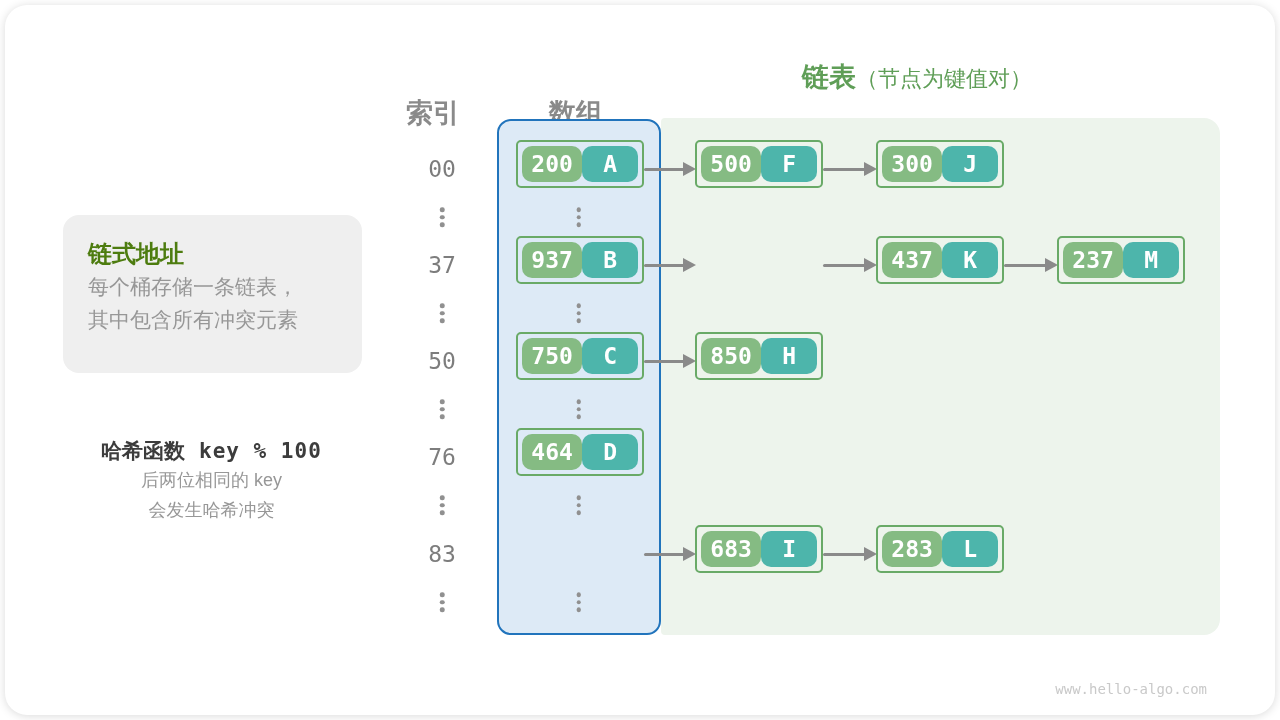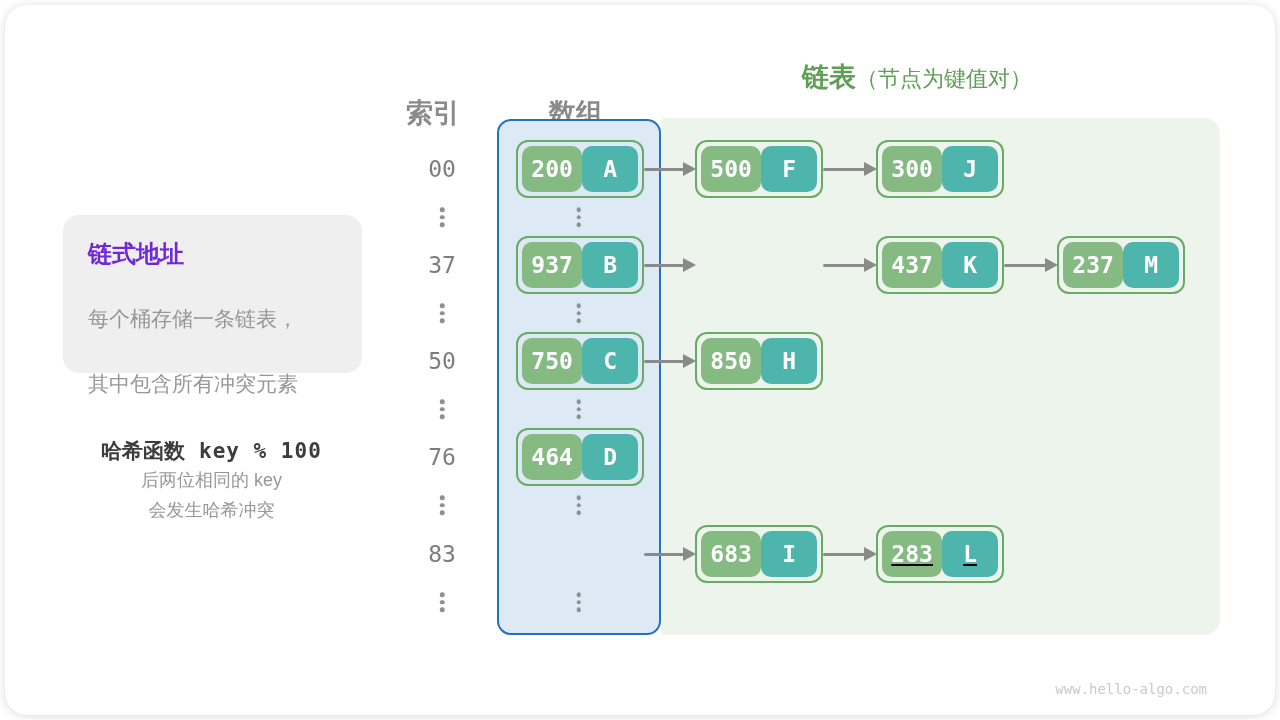--- a/index.html
+++ b/index.html
@@ -17,37 +17,37 @@
 
   
   .list-bg{position:absolute;left:656px;top:113px;width:559px;height:517px;
            background:var(--list-fill);border-radius:4px 16px 16px 4px;z-index:1;}
   .array-bg{position:absolute;left:492px;top:114px;width:164px;height:516px;box-sizing:border-box;
             background:var(--array-fill);border:2.5px solid var(--array-border);border-radius:14px;z-index:2;}
 
   
   .info-box{position:absolute;left:58px;top:210px;width:299px;height:158px;box-sizing:border-box;
             background:#efefef;border-radius:16px;padding:23px 0 0 25px;z-index:3;}
-  .info-title{font-size:24px;font-weight:bold;color:#6d28d9;}
-  .info-line{font-size:21px;color:#979797;line-height:33px;margin-top:32px;}
+  .info-title{font-size:24px;font-weight:bold;color:#4d7c0f;}
+  .info-line{font-size:21px;color:#979797;line-height:33px;}
   .info-line:first-of-type{margin-top:13px;}
   .hash-note{position:absolute;left:96px;top:432px;z-index:3;white-space:nowrap;text-align:center;}
   .hash-title{font-size:21px;font-weight:bold;color:#3c3c3c;}
   .hash-title .code{font-family:"DejaVu Sans Mono","Liberation Mono",monospace;
                     font-size:21px;margin-left:14px;letter-spacing:1px;}
   .hash-line{font-size:18px;color:#979797;line-height:30px;}
   .hash-line:first-of-type{margin-top:14px;}
 
   
   .rows-layer{position:absolute;left:0;top:0;width:100%;height:100%;z-index:4;}
   .index-label{position:absolute;transform:translate(-50%,-50%);
                font-family:"DejaVu Sans Mono","Liberation Mono",monospace;
                font-size:23px;color:#7d7d7d;}
-  .node{position:absolute;width:128px;height:58px;box-sizing:border-box;
-        border:2px solid var(--node-border);border-radius:12px;padding:4px;
+  .node{position:absolute;width:128px;height:48px;box-sizing:border-box;
+        border:2px solid var(--node-border);border-radius:5px;padding:4px;
         display:flex;background:transparent;}
   .cell{border-radius:10px;display:flex;align-items:center;justify-content:center;
         color:#fff;font-family:"DejaVu Sans Mono","Liberation Mono",monospace;
         font-size:23px;font-weight:bold;}
   .cell.key{flex:1.08;background:var(--key-fill);}
   .cell.val{flex:1;background:var(--value-fill);}
   .arrow{position:absolute;height:0;}
   .arrow .shaft{position:absolute;left:0;right:9px;top:-1.5px;height:3px;background:var(--arrow);border-radius:2px;}
   .arrow .head{position:absolute;right:-1px;top:-7.5px;width:0;height:0;
                border-left:13px solid var(--arrow);border-top:7.5px solid transparent;border-bottom:7.5px solid transparent;}
@@ -198,21 +198,21 @@
           <div class="head"></div>
         </div>
         <div class="node" style="left: 690px; top: 520px;">
           <div class="cell key">683</div>
           <div class="cell val">I</div>
         </div>
         <div class="arrow" style="left: 818px; top: 549px; width: 53px;">
           <div class="shaft"></div>
           <div class="head"></div>
         </div>
-        <div class="node" style="left: 871px; top: 520px; text-decoration: underline;">
+        <div class="node" style="left: 871px; top: 520px;">
           <div class="cell key">283</div>
           <div class="cell val">L</div>
         </div>
         <div class="dots" style="left: 437px; top: 597px;">
           <i></i>
           <i></i>
           <i></i>
         </div>
         <div class="dots" style="left: 573.5px; top: 597px;">
           <i></i>

